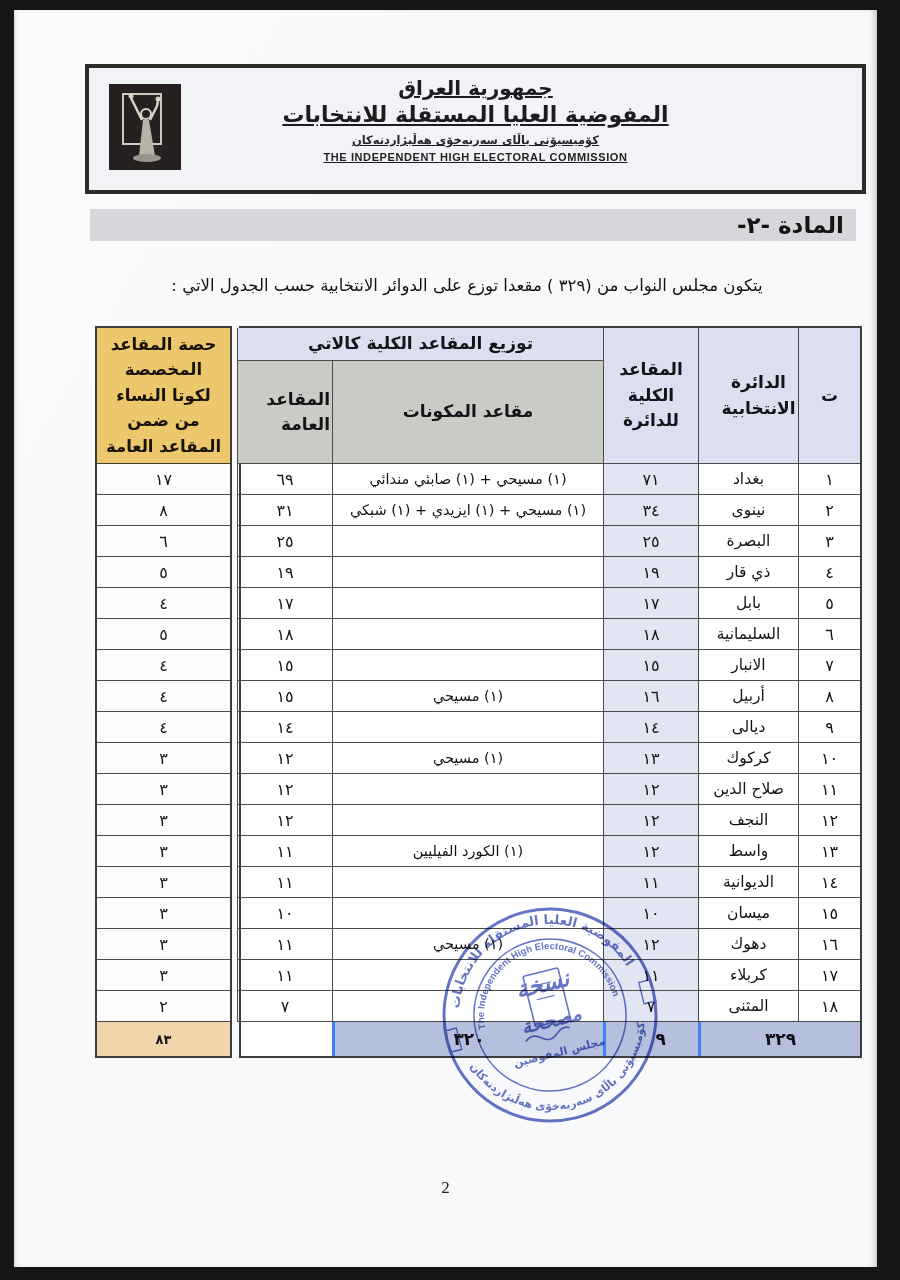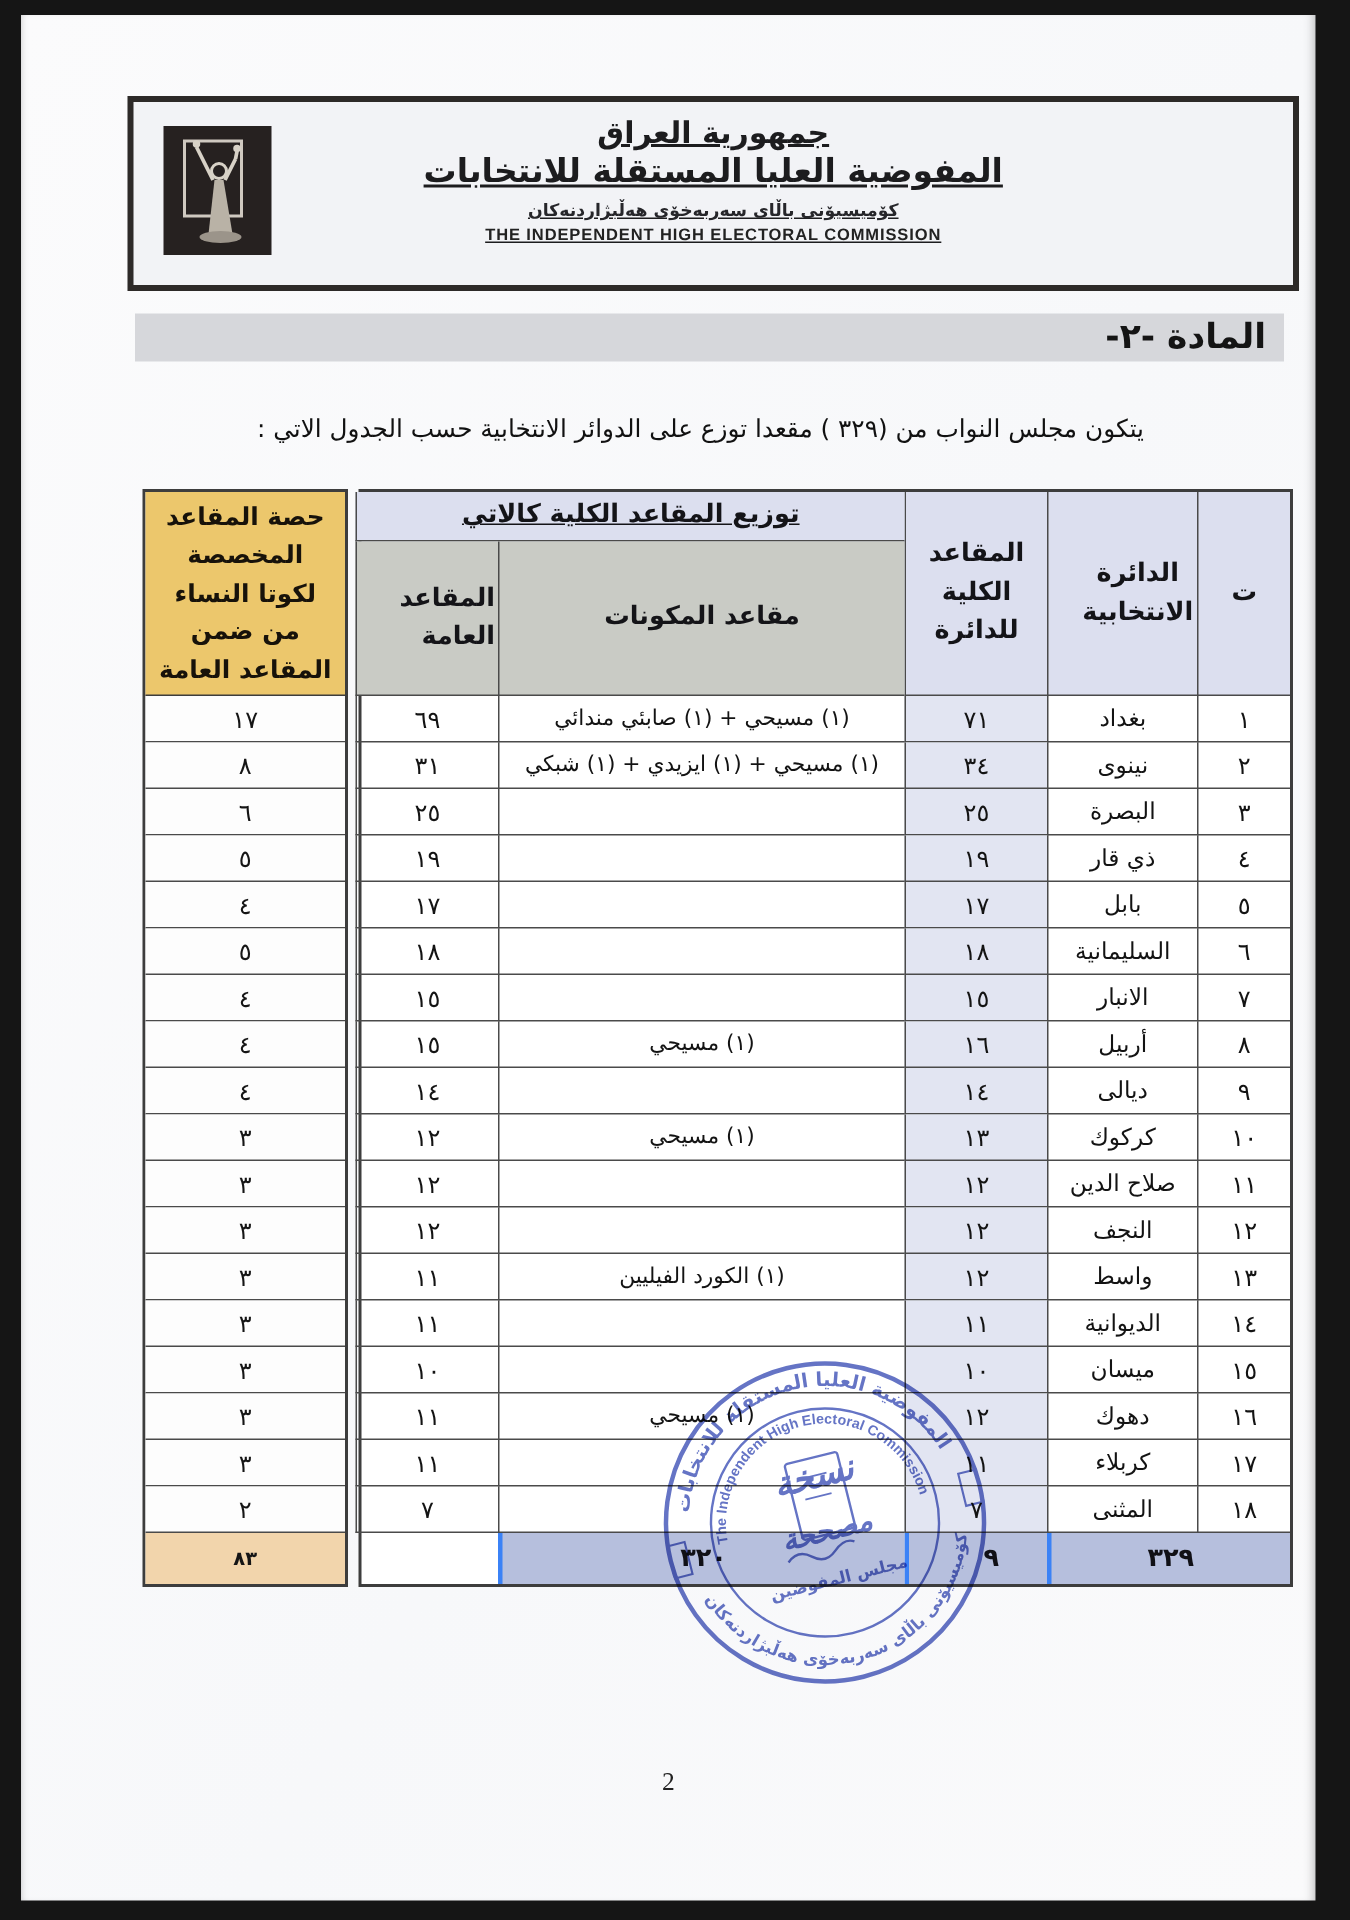--- a/index.html
+++ b/index.html
@@ -79,21 +79,21 @@
     grid-template-rows:33px 103px; direction:rtl;
   }
   .hcell {
     background:#dcdfef; border-left:1px solid #4a4a4a; border-bottom:1px solid #4a4a4a;
     display:flex; align-items:center; justify-content:center; text-align:center;
     font-size:17px; font-weight:bold; color:#141418; line-height:1.5; padding:2px;
   }
   .h-serial   { grid-row:1/3; grid-column:1; }
   .h-district { grid-row:1/3; grid-column:2;padding-left:22px; }
   .h-total    { grid-row:1/3; grid-column:3; }
-  .h-span     { grid-row:1;   grid-column:4/6;text-decoration:underline; }
+  .h-span     { grid-row:1;   grid-column:4/6; }
   .h-comp     { grid-row:2; grid-column:4; background:#c9cbc5; }
   .h-gen      { grid-row:2; grid-column:5; background:#c9cbc5;text-align:right; }
 
   .trow {
     display:grid; grid-template-columns:62px 100px 95px 271px 95px;
     height:31px; direction:rtl;
   }
   .cell {
     border-left:1px solid #4a4a4a; border-bottom:1px solid #4a4a4a;
     display:flex; align-items:center; justify-content:center;

